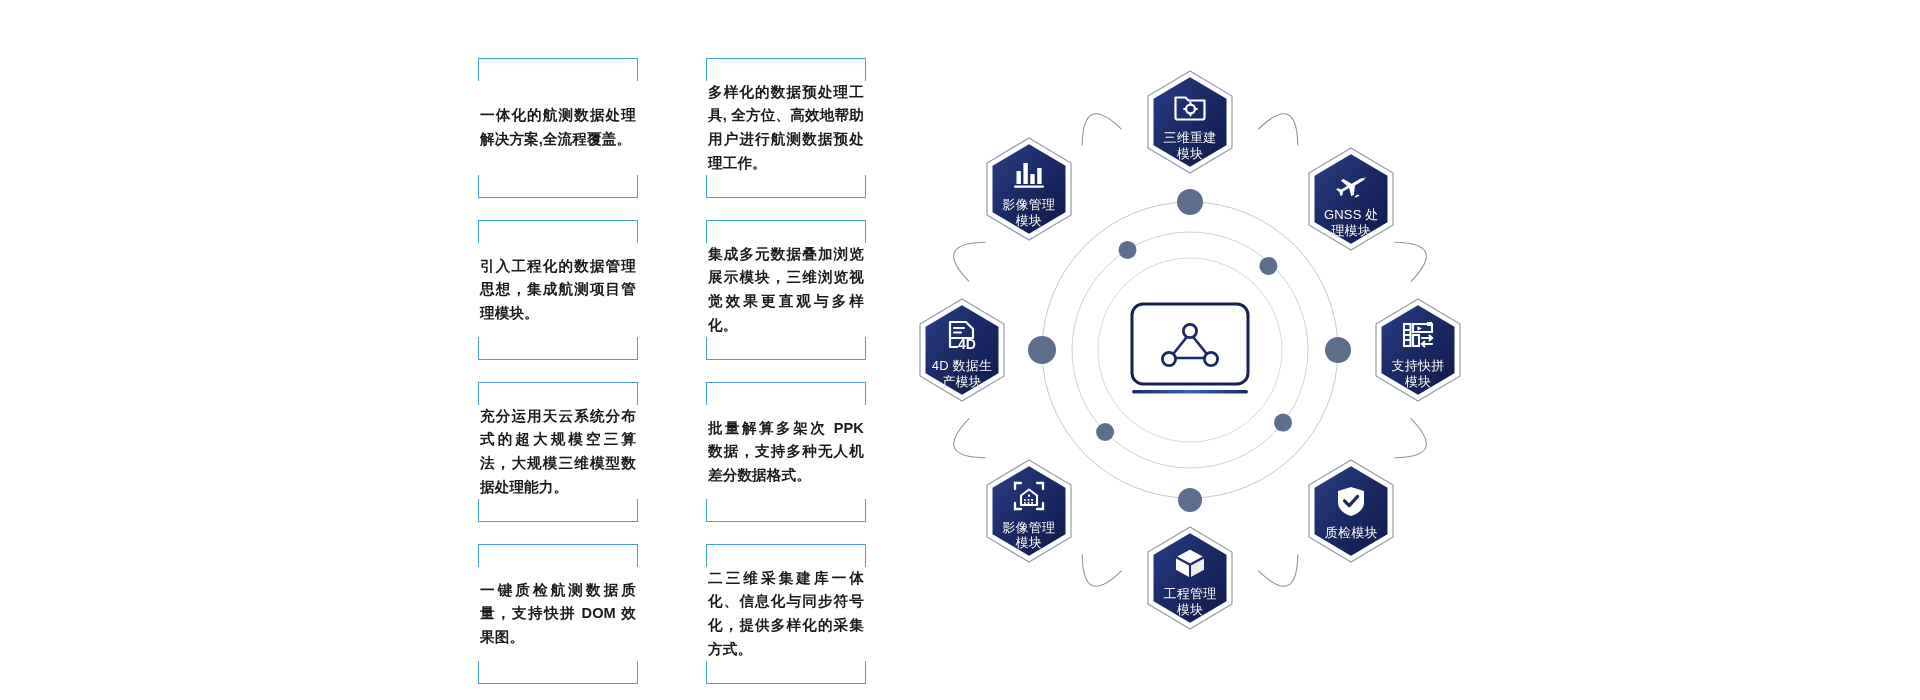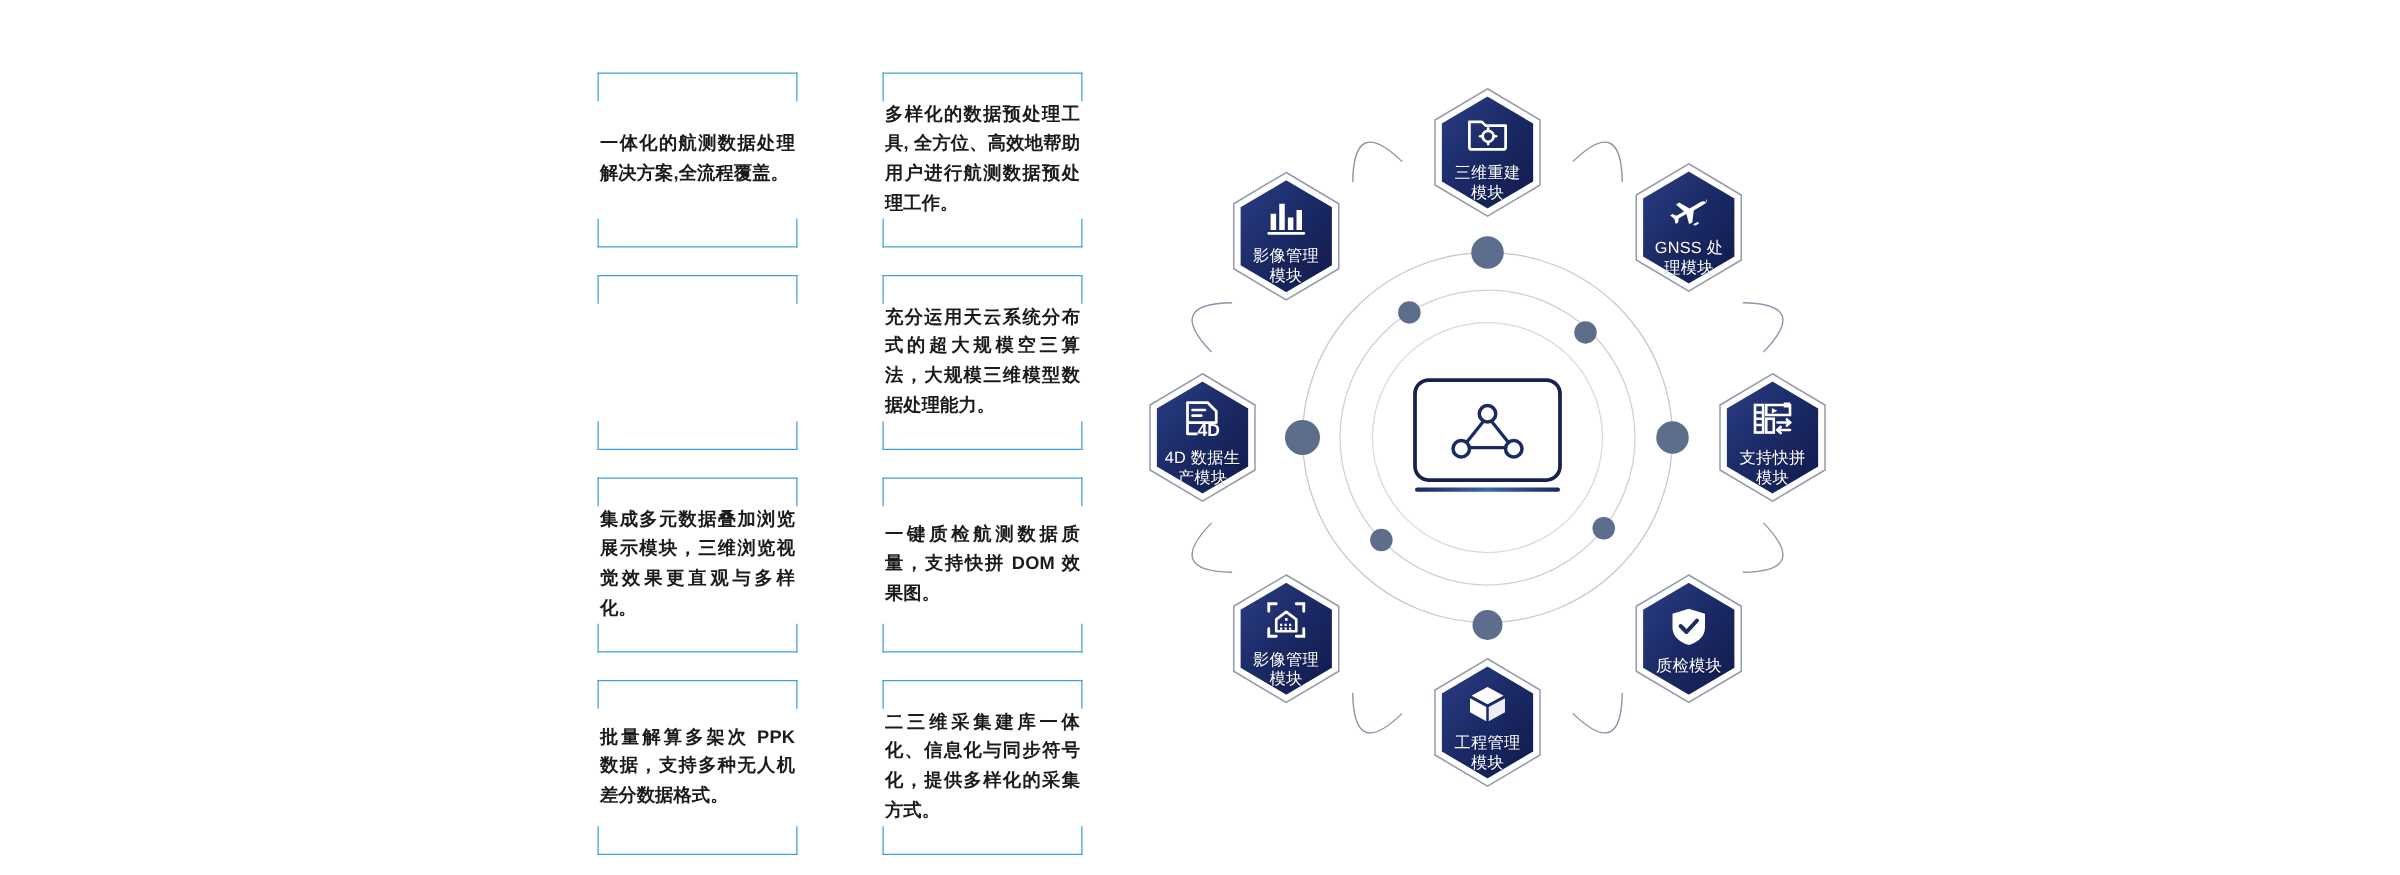--- a/index.html
+++ b/index.html
@@ -85,44 +85,45 @@
 
     <div class="feature-card">
       <span class="brk top"></span>
       <span class="brk bot"></span>
       <div class="feature-text">多样化的数据预处理工具, 全方位、高效地帮助用户进行航测数据预处理工作。</div>
     </div>
 
     <div class="feature-card">
       <span class="brk top"></span>
       <span class="brk bot"></span>
+      <div class="feature-text">引入工程化的数据管理思想，集成航测项目管理模块。</div>
+    </div>
+
+    <div class="feature-card">
+      <span class="brk top"></span>
+      <span class="brk bot"></span>
+      <div class="feature-text">集成多元数据叠加浏览展示模块，三维浏览视觉效果更直观与多样化。</div>
     </div>
 
     <div class="feature-card">
       <span class="brk top"></span>
       <span class="brk bot"></span>
       <div class="feature-text">充分运用天云系统分布式的超大规模空三算法，大规模三维模型数据处理能力。</div>
     </div>
 
     <div class="feature-card">
       <span class="brk top"></span>
       <span class="brk bot"></span>
-      <div class="feature-text">集成多元数据叠加浏览展示模块，三维浏览视觉效果更直观与多样化。</div>
+      <div class="feature-text">批量解算多架次 PPK 数据，支持多种无人机差分数据格式。</div>
     </div>
 
     <div class="feature-card">
       <span class="brk top"></span>
       <span class="brk bot"></span>
       <div class="feature-text">一键质检航测数据质量，支持快拼 DOM 效果图。</div>
-    </div>
-
-    <div class="feature-card">
-      <span class="brk top"></span>
-      <span class="brk bot"></span>
-      <div class="feature-text">批量解算多架次 PPK 数据，支持多种无人机差分数据格式。</div>
     </div>
 
     <div class="feature-card">
       <span class="brk top"></span>
       <span class="brk bot"></span>
       <div class="feature-text">二三维采集建库一体化、信息化与同步符号化，提供多样化的采集方式。</div>
     </div>
   </div>
 
   <div id="wheel">
@@ -201,21 +202,21 @@
           <line x1="11.1" y1="19" x2="12.9" y2="19"></line>
           <line x1="22.1" y1="19" x2="23.9" y2="19"></line>
         </g>
       </svg>
       <div class="cap">
         <div>三维重建</div>
         <div>模块</div>
       </div>
     </div>
 
-    <div class="hex two-line" id="hex-m2" style="left: 461.22px; top: 162px;">
+    <div class="hex two-line" id="hex-m2" style="left: 461.22px; top: 179px;">
       <svg class="shape" viewBox="0 0 96 108">
         <path d="M48 3 L90 28 L90 80 L48 105 L6 80 L6 28 Z" fill="none" stroke="#6f7790" stroke-width="1.2" opacity=".75"></path>
         <path d="M48 7.5 L86 30 L86 78 L48 100.5 L10 78 L10 30 Z" fill="url(#hexgrad)" stroke="#ffffff" stroke-width="3" stroke-linejoin="round"></path>
       </svg>
       <svg class="ico" viewBox="0 0 34 34">
         <path d="M30.8 9.2 c1.2 1.2 .6 3 -1.2 4 L21 18.4 l-1.1 9.4 -2.6 1.5 -2.2 -8.2 -6.1 3.5 -.5 3.4 -1.9 1.1 -1.2 -4.2 -3.3 -2.6 1.9 -1.1 3.1 1.4 6.1 -3.5 -6.4 -5.6 2.6 -1.5 8.2 4.7 8.6 -5 c1.8 -1 3.6 -1.1 4.6 .1 Z" fill="#fff"></path>
         <path d="M20.5 29.4 l3.4 -1.9 1.6 1.1 -3.4 1.9 Z" fill="#fff"></path>
       </svg>
       <div class="cap">
         <div>GNSS 处</div>

